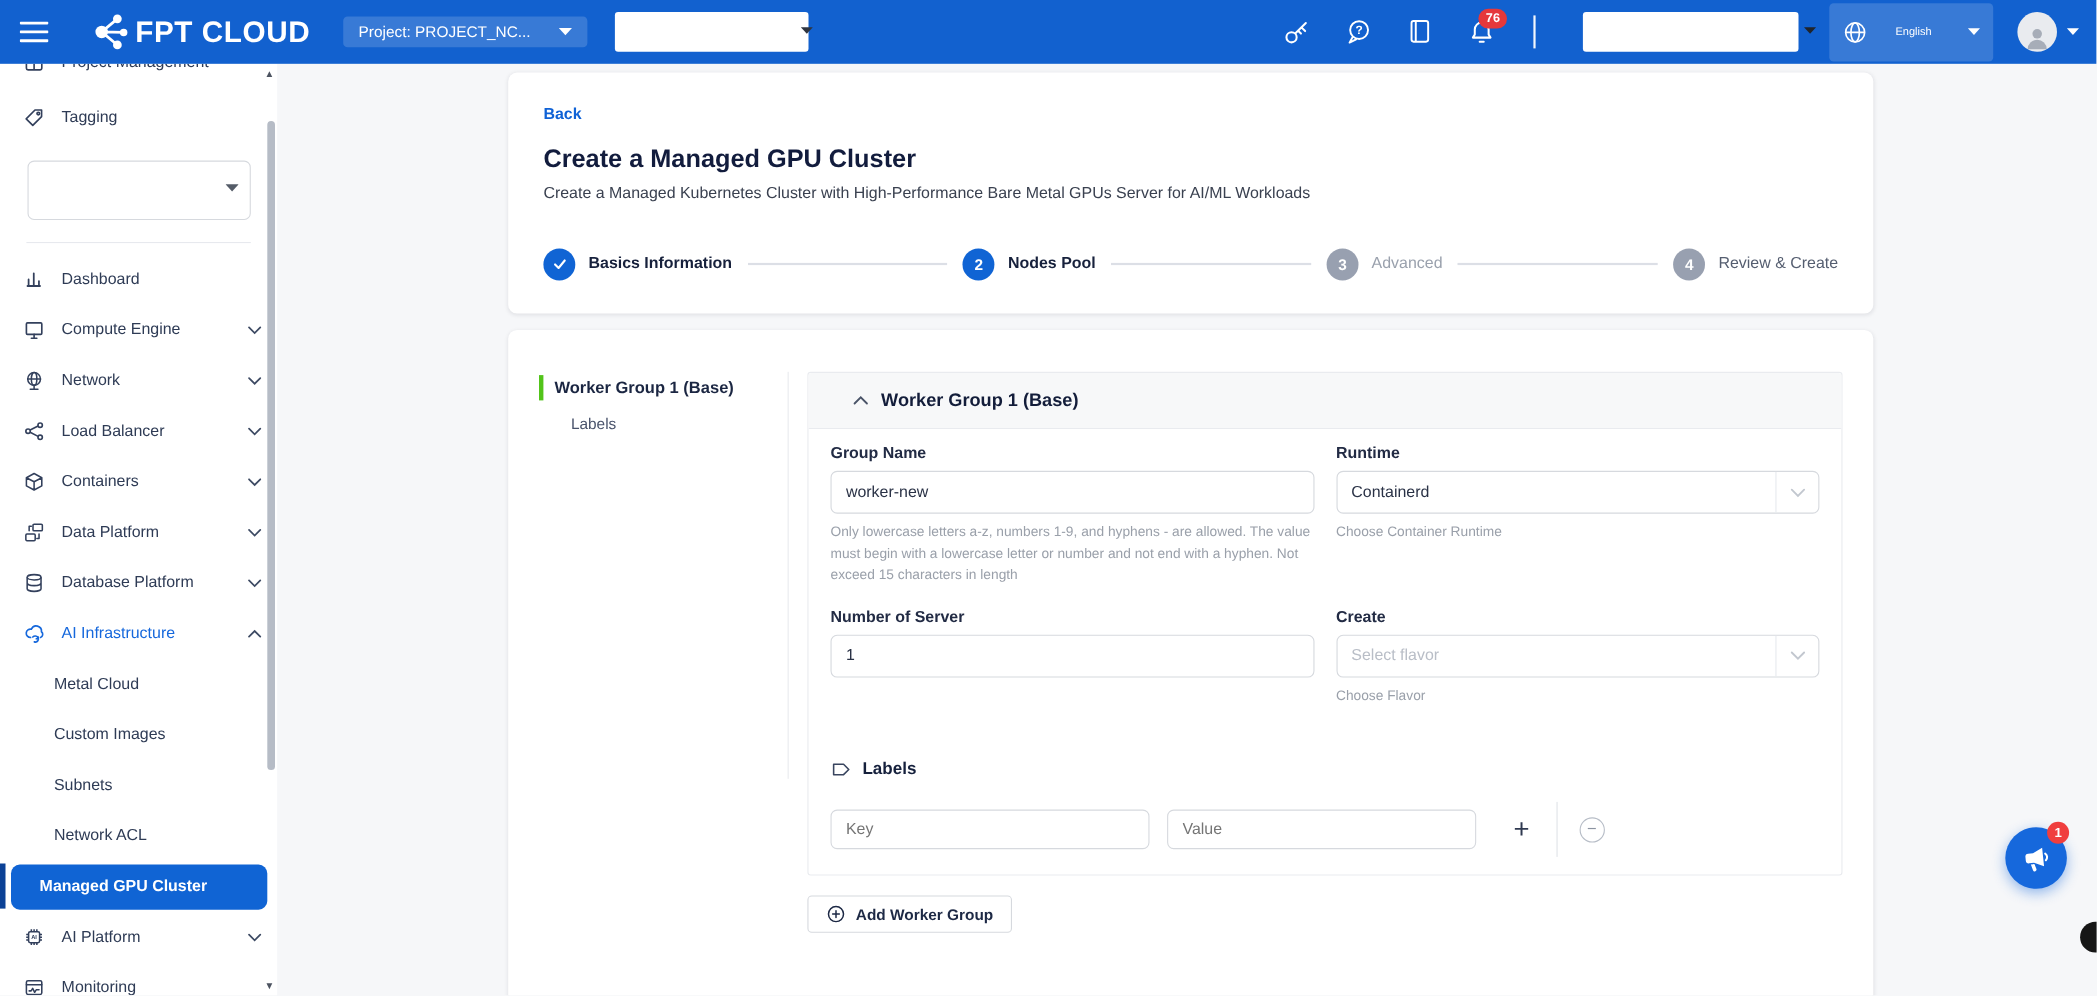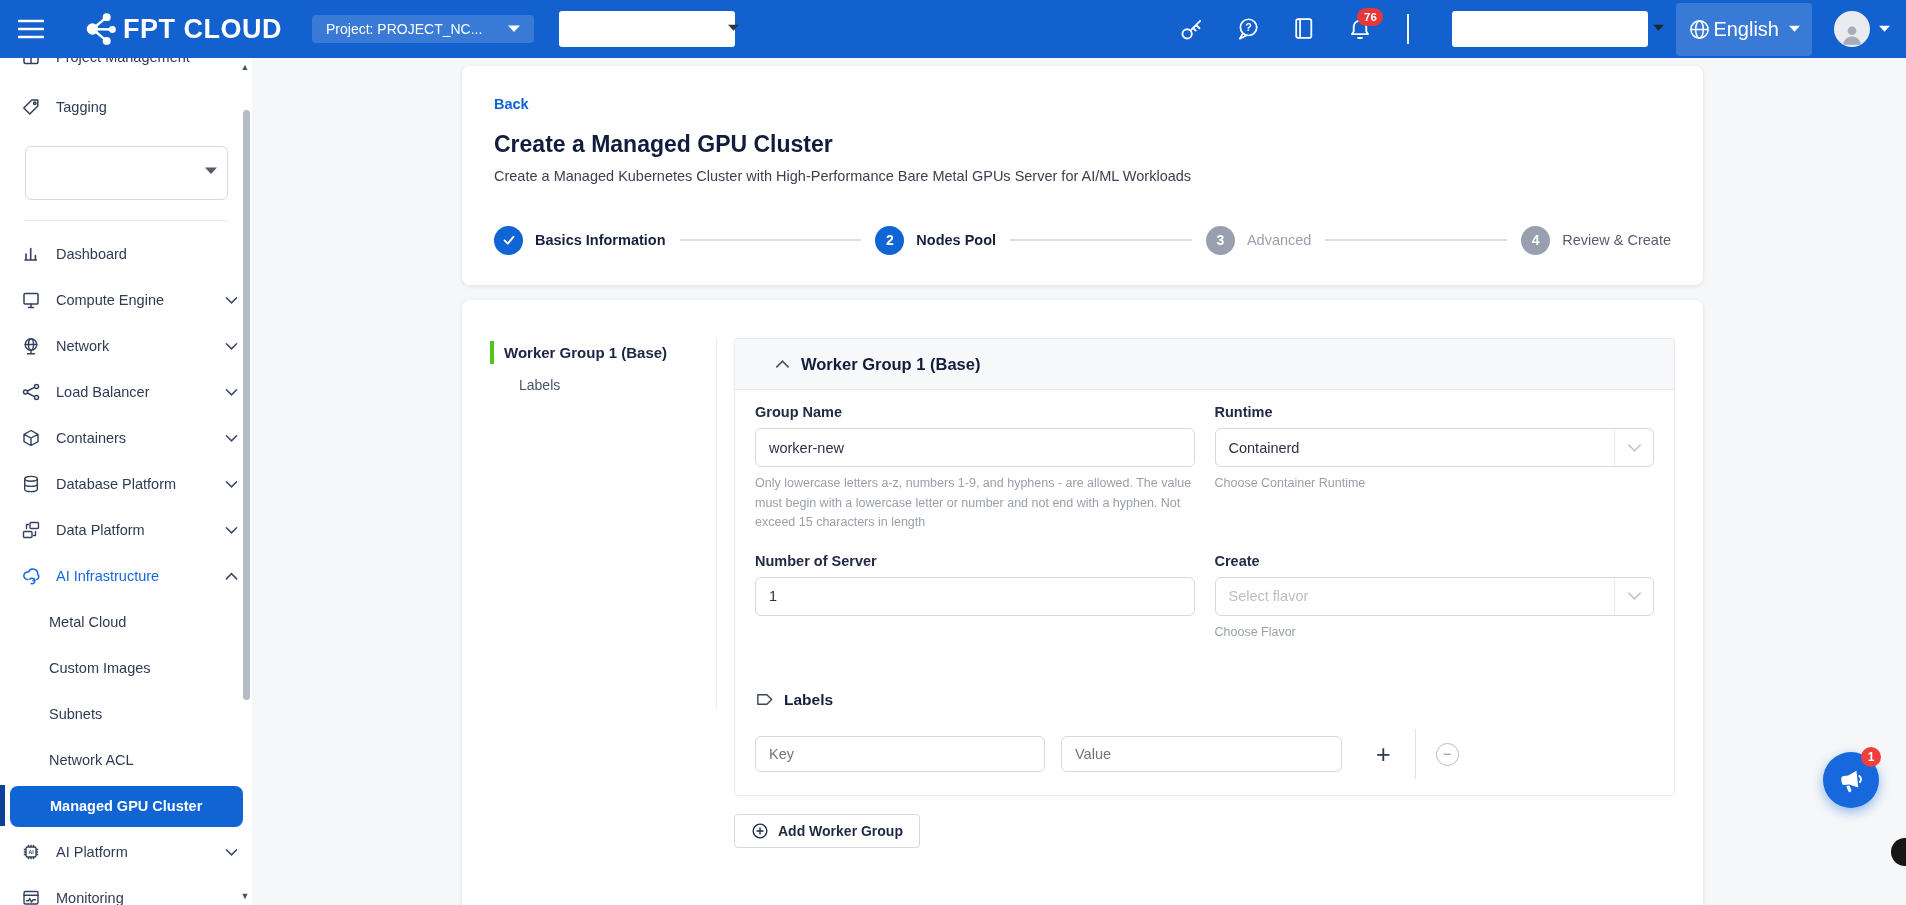--- a/index.html
+++ b/index.html
@@ -25,22 +25,22 @@
   .nav-select .dk-caret { position:absolute; right:-4px; top:13px; color:#2f3540; }
   .nav-select.second { width:196px; }
   .nav-right { margin-left:auto; display:flex; align-items:center; }
   .nav-ic-btn { position:relative; width:26px; height:26px; margin-right:30px;
     color:#fff; cursor:pointer; }
   .badge { position:absolute; top:-8px; left:10px; min-width:26px; height:18px;
     background:#e5383b; border-radius:9px; color:#fff; font-size:11.5px; font-weight:bold;
     display:flex; align-items:center; justify-content:center; padding:0 5px; }
   .nav-divider { width:2px; height:30px; background:rgba(255,255,255,0.95); margin:0 18px 0 4px; }
   .lang-btn { margin-left:28px; height:53px; background:rgba(255,255,255,0.16);
-    border-radius:4px; display:flex; align-items:center; padding:0 12px; gap:2px;
-    color:#fff; font-size:20px; cursor:pointer; }
+    border-radius:4px; display:flex; align-items:center; padding:0 12px; gap:25px;
+    color:#fff; font-size:10px; cursor:pointer; }
   .avatar-wrap { display:flex; align-items:center; margin:0 16px 0 22px; gap:9px; cursor:pointer; }
   .avatar { width:36px; height:36px; border-radius:50%; background:#e9ebef;
     display:flex; align-items:flex-end; justify-content:center; overflow:hidden; }
 
   
   .sidebar { position:absolute; top:58px; left:0; width:252px; height:847px;
     background:#fff; overflow:hidden; z-index:10; }
   .side-item { display:flex; align-items:center; height:46px; padding:0 14px 0 21px;
     font-size:14.5px; color:#2e3b55; cursor:pointer; white-space:nowrap; }
   .side-item .ic { width:20px; height:20px; margin-right:15px; flex:none; color:#33405c; }
@@ -51,21 +51,21 @@
   .sub-item { display:flex; align-items:center; height:46px; padding-left:49px;
     font-size:14.5px; color:#2e3b55; cursor:pointer; }
   .side-select { position:relative; margin:16px 24px 0 25px; height:54px;
     border:1px solid #d6d9de; border-radius:6px; background:#fff; cursor:pointer; }
   .side-select .dk-caret { position:absolute; right:10px; top:20px; color:#555c68; }
   .side-divider { height:1px; background:#e7e9ee; margin:20px 24px 10px 24px; }
   .pill-row { position:relative; height:46px; display:flex; align-items:center; }
   .pill-accent { position:absolute; left:0; top:2px; width:5px; height:41px; background:#0b4196; }
   .gpu-pill { margin-left:10px; width:233px; height:41px; background:#1064d4;
     border-radius:8px; color:#fff; font-weight:bold; font-size:14.5px;
-    display:flex; align-items:center; padding-left:40px; cursor:pointer; }
+    display:flex; align-items:center; padding-left:26px; cursor:pointer; }
   .scroll-thumb { position:absolute; right:2px; top:52px; width:7px; height:590px;
     background:#b6bcc6; border-radius:4px; }
   .scroll-arrow { position:absolute; right:2px; font-size:9px; color:#4c5360; width:10px; text-align:center; }
 
   
   .main-bg { position:absolute; top:58px; left:252px; right:0; bottom:0; background:#f6f7f9; overflow:hidden; }
   .content { position:absolute; left:210px; top:0; width:1241px; }
   .card { background:#fff; border-radius:8px; box-shadow:0 1px 4px rgba(15,23,42,0.10); }
   .card1 { margin-top:8px; padding:30px 32px 30px; }
   .back-link { color:#0f62d6; font-size:14.5px; font-weight:bold; cursor:pointer; width:max-content; }
@@ -320,41 +320,41 @@
     </span>
     <span>Containers</span>
     <span class="chev">
       <svg viewBox="0 0 14 9" width="13" height="9" fill="none" stroke="currentColor" stroke-width="1.7" stroke-linecap="round">
           <path d="M1.5 1.5 L7 7 L12.5 1.5"></path>
         </svg>
     </span>
   </div>
   <div class="side-item">
     <span class="ic">
-      <svg viewBox="0 0 20 20" width="20" height="20" fill="none" stroke="currentColor" stroke-width="1.4">
-        <ellipse cx="10" cy="4.8" rx="6.3" ry="2.4"></ellipse>
-        <path d="M3.7 4.8 V15.2 c0 1.3 2.8 2.4 6.3 2.4 s6.3-1.1 6.3-2.4 V4.8 M3.7 10 c0 1.3 2.8 2.4 6.3 2.4 s6.3-1.1 6.3-2.4"></path>
-      </svg>
-    </span>
-    <span>Database Platform</span>
-    <span class="chev">
-      <svg viewBox="0 0 14 9" width="13" height="9" fill="none" stroke="currentColor" stroke-width="1.7" stroke-linecap="round">
-          <path d="M1.5 1.5 L7 7 L12.5 1.5"></path>
-        </svg>
-    </span>
-  </div>
-  <div class="side-item">
-    <span class="ic">
       <svg viewBox="0 0 20 20" width="20" height="20" fill="none" stroke="currentColor" stroke-width="1.4" stroke-linejoin="round">
         <rect x="9" y="2.5" width="8.5" height="6" rx="1"></rect>
           <rect x="2.5" y="11.5" width="8.5" height="6" rx="1"></rect>
         <path d="M5.5 8.5 v-4 h2 M14.5 11.5 v4 h-2" stroke-linecap="round"></path>
       </svg>
     </span>
     <span>Data Platform</span>
+    <span class="chev">
+      <svg viewBox="0 0 14 9" width="13" height="9" fill="none" stroke="currentColor" stroke-width="1.7" stroke-linecap="round">
+          <path d="M1.5 1.5 L7 7 L12.5 1.5"></path>
+        </svg>
+    </span>
+  </div>
+  <div class="side-item">
+    <span class="ic">
+      <svg viewBox="0 0 20 20" width="20" height="20" fill="none" stroke="currentColor" stroke-width="1.4">
+        <ellipse cx="10" cy="4.8" rx="6.3" ry="2.4"></ellipse>
+        <path d="M3.7 4.8 V15.2 c0 1.3 2.8 2.4 6.3 2.4 s6.3-1.1 6.3-2.4 V4.8 M3.7 10 c0 1.3 2.8 2.4 6.3 2.4 s6.3-1.1 6.3-2.4"></path>
+      </svg>
+    </span>
+    <span>Database Platform</span>
     <span class="chev">
       <svg viewBox="0 0 14 9" width="13" height="9" fill="none" stroke="currentColor" stroke-width="1.7" stroke-linecap="round">
           <path d="M1.5 1.5 L7 7 L12.5 1.5"></path>
         </svg>
     </span>
   </div>
   <div class="side-item blue">
     <span class="ic">
       <svg viewBox="0 0 20 20" width="20" height="20" fill="none" stroke="currentColor" stroke-width="1.5" stroke-linecap="round" stroke-linejoin="round">
         <path d="M6.8 13.5 a3.8 3.8 0 1 1 .7-7.5 A4.8 4.8 0 0 1 16.7 8.3 a3 3 0 0 1 -.9 5.2"></path>

